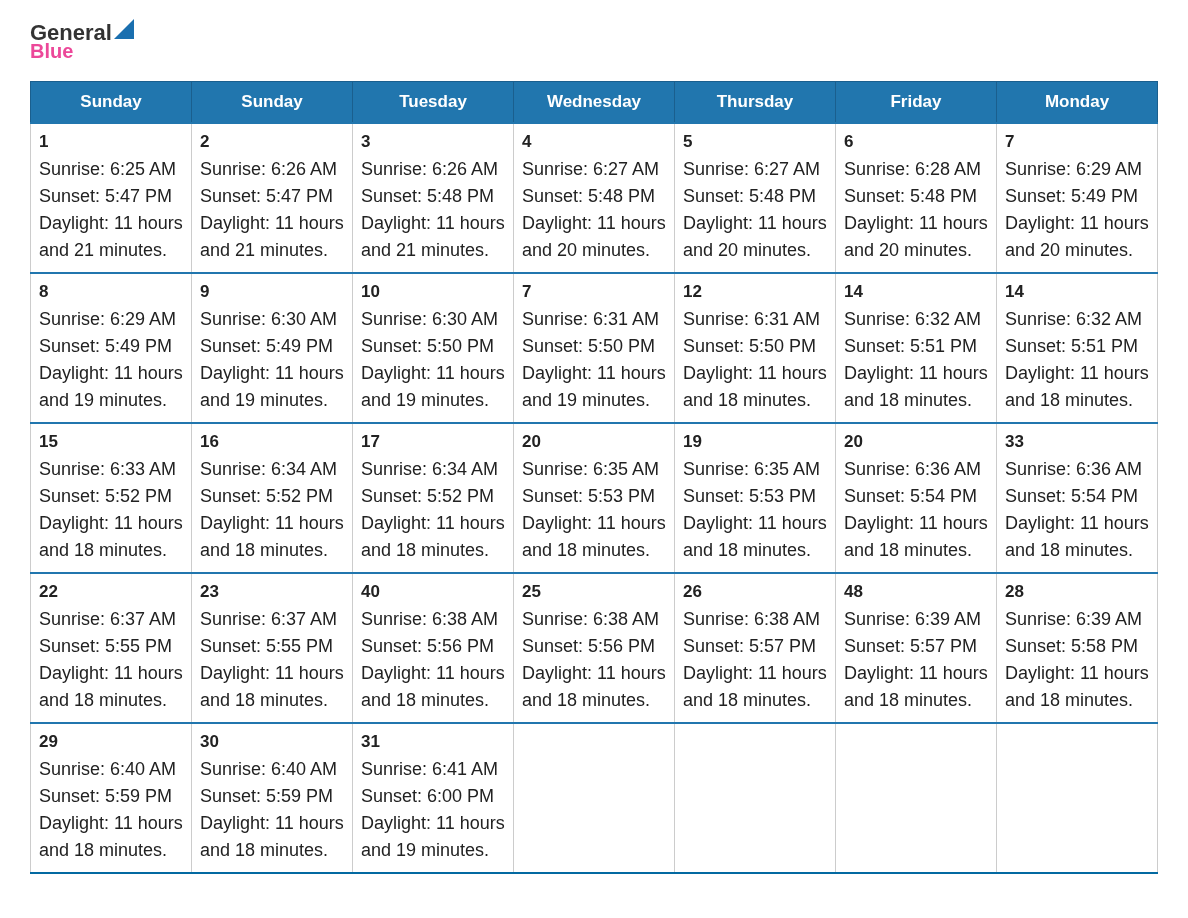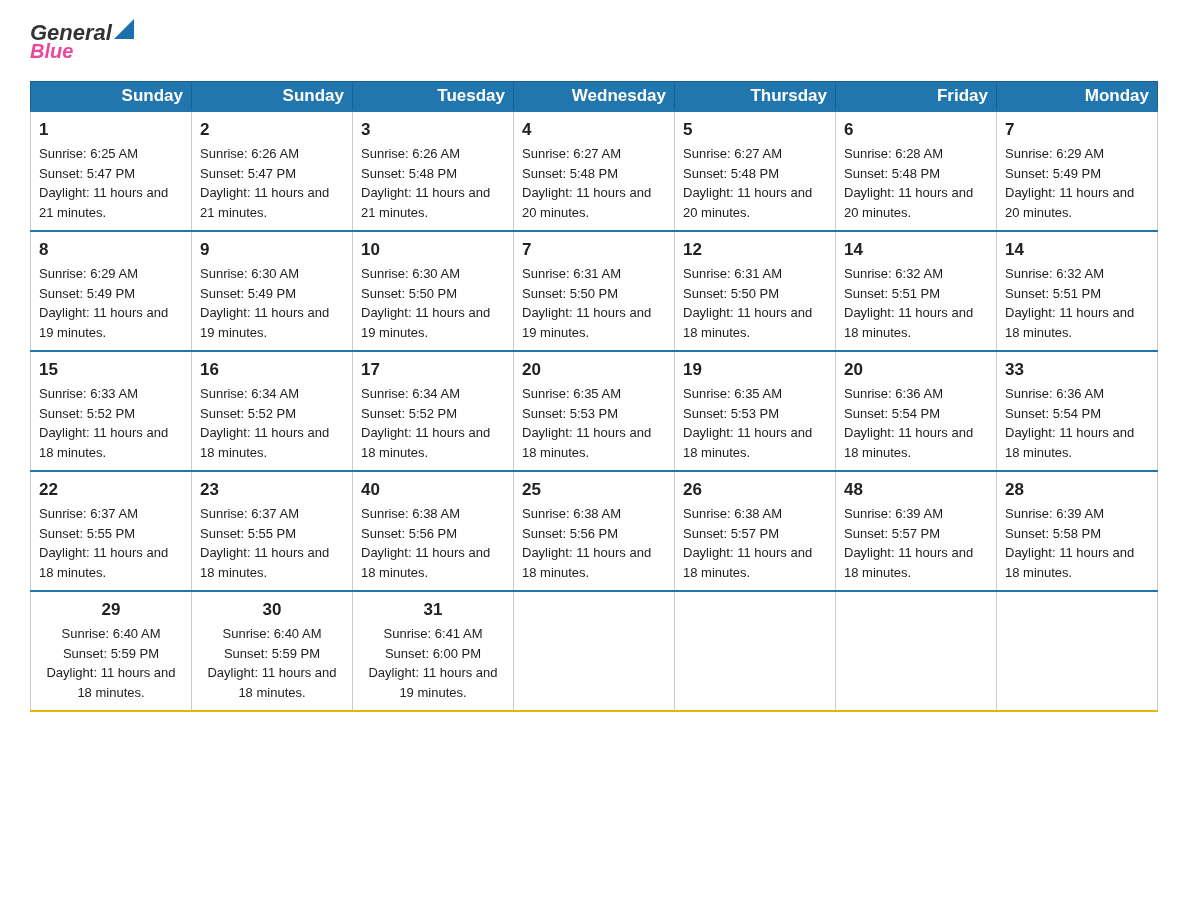--- a/index.html
+++ b/index.html
@@ -13,21 +13,20 @@
     .header {
       display: flex;
       justify-content: space-between;
       align-items: flex-start;
       margin-bottom: 18px;
     }
     .logo {
       display: flex;
       align-items: center;
       gap: 4px;
-      font-style: italic;
     }
     .title-section {
       text-align: right;
     }
     .month-title {
       font-size: 52px;
       font-weight: bold;
       color: #222;
       line-height: 1.1;
     }
@@ -39,50 +38,49 @@
     table {
       width: 100%;
       border-collapse: collapse;
       table-layout: fixed;
     }
     thead tr th {
       background-color: #2176ae;
       color: #fff;
       font-size: 17px;
       font-weight: bold;
-      padding: 4px 8px;
-      text-align: right;
+      padding: 10px 8px;
+      text-align: center;
       border: 1px solid #1a5f8e;
     }
     tbody tr td {
       vertical-align: top;
       padding: 8px 8px;
       border: 1px solid #ccc;
       border-top: 2px solid #2176ae;
       font-size: 13.5px;
       color: #222;
       height: 100px;
     }
     .day-number {
       font-size: 17px;
       font-weight: bold;
       display: block;
       margin-bottom: 4px;
     }
     .day-info {
-      font-size: 13px;
+      font-size: 18px;
       line-height: 1.5;
       color: #222;
     }
     tbody tr td.empty {
       background: #fff;
     }
     tbody tr:last-child td {
-      border-bottom: 2px solid #eab308;
-      text-align: center;
+      border-bottom: 2px solid #0369a1;
     }
   </style>
 </head>
 <body>
 
 <div class="header">
   <div class="logo">
   <div style="display:flex;flex-direction:column;align-items:flex-start;">
     <div style="display:flex;align-items:center;">
       <span style="font-size:22px;font-weight:bold;color:#333;">General</span>

